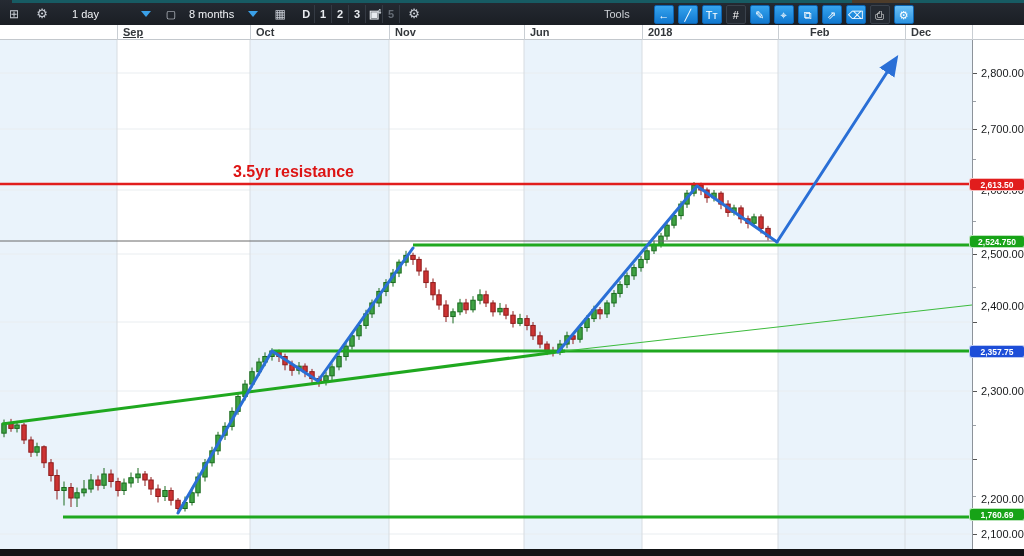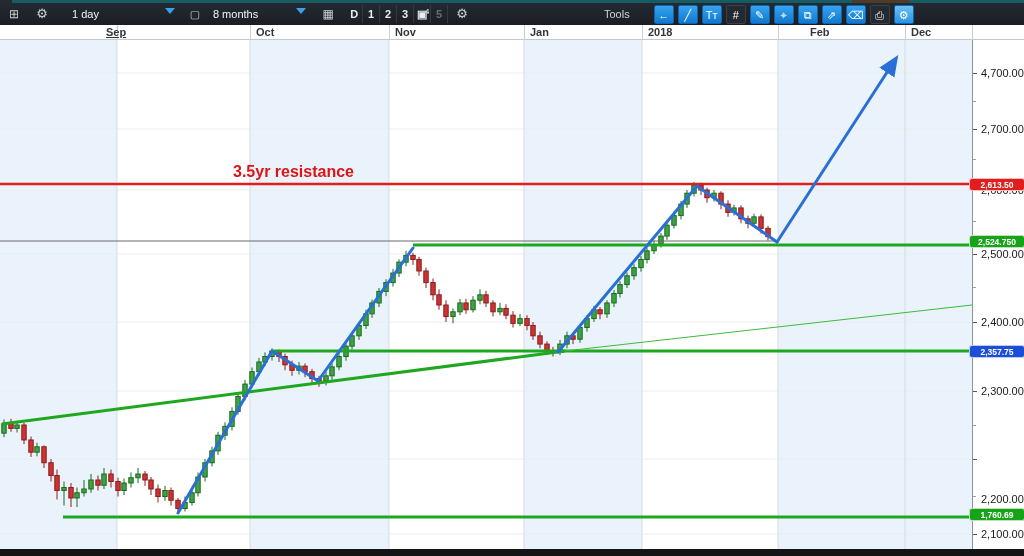--- a/index.html
+++ b/index.html
@@ -9,21 +9,21 @@
 
   
   #toolbar { position:absolute; left:0; top:0; width:1024px; height:25px;
              background:linear-gradient(#262b33,#1a1e24); overflow:hidden; }
   #toolbar .teal-edge { position:absolute; left:12px; top:0; width:1012px; height:3px; background:#175b63; }
   #toolbar .brown-edge { position:absolute; left:852px; top:0; width:58px; height:3px; background:#4d3c2a; }
   .tb-left { position:absolute; left:0; top:3px; height:22px; display:flex; align-items:center; }
   .tb-icon { color:#c9ced6; font-size:12px; line-height:20px; text-align:center; width:20px; cursor:pointer; }
   .tb-icon.gear { font-size:13px; }
   .tb-text { color:#f2f4f7; font-size:11px; }
-  .dropdown { display:flex; align-items:flex-start; cursor:pointer;gap:24px; }
+  .dropdown { display:flex; align-items:center; cursor:pointer; }
   .chev { width:0; height:0; border-left:5px solid transparent; border-right:5px solid transparent;
           border-top:6px solid #3aa0e8; margin-left:6px; }
   .num-btn { color:#e8ebef; font-size:11px; font-weight:bold; width:17px; height:18px; line-height:18px;
              text-align:center; border-right:1px solid #343a43; cursor:pointer; }
   .num-btn.dim { color:#666d76; }
   .save-btn { position:relative; }
   .save-sup { position:absolute; top:-2px; right:1px; font-size:7px; color:#cfd4da; }
   .tools-group { position:absolute; left:604px; top:3px; height:22px; display:flex; align-items:center; }
   .tools-label { color:#cfd3d8; font-size:11px; margin-right:22px; }
   .tool-btn { width:20px; height:19px; margin:0 2px; border-radius:2px; color:#fff; font-size:11px;
@@ -102,27 +102,27 @@
           <span class="tool-btn">⇗</span>
           <span class="tool-btn">⌫</span>
           <span class="tool-btn pressed">⎙</span>
           <span class="tool-btn lit">⚙</span>
         </span>
     </div>
   </div>
 
   <div id="month-header">
       <div class="month-div" style="left: 117px;"></div>
-      <div class="month-label" style="left: 106px; text-decoration: underline;">Sep</div>
+      <div class="month-label" style="left: 123px; text-decoration: underline;">Sep</div>
       <div class="month-div" style="left: 250px;"></div>
       <div class="month-label" style="left: 256px;">Oct</div>
       <div class="month-div" style="left: 389px;"></div>
       <div class="month-label" style="left: 395px;">Nov</div>
       <div class="month-div" style="left: 524px;"></div>
-      <div class="month-label" style="left: 530px;">Jan</div>
+      <div class="month-label" style="left: 530px;">Jun</div>
       <div class="month-div" style="left: 642px;"></div>
       <div class="month-label" style="left: 648px;">2018</div>
       <div class="month-div" style="left: 778px;"></div>
       <div class="month-label" style="left: 784px; margin-left: 26px;">Feb</div>
       <div class="month-div" style="left: 905px;"></div>
       <div class="month-label" style="left: 911px;">Dec</div>
       <div class="month-div" style="left: 972px;"></div>
     </div>
 
   <div id="chart-wrap">
@@ -390,29 +390,29 @@
         </defs>
         <polyline points="178,473 272,311 318,341 413,208" fill="none" stroke="#2a6fd6" stroke-width="3" stroke-linejoin="round" stroke-linecap="round"></polyline>
         <polyline points="558,312 697,146 777,202" fill="none" stroke="#2a6fd6" stroke-width="3" stroke-linejoin="round" stroke-linecap="round"></polyline>
         <line x1="777" y1="202" x2="895" y2="20" stroke="#2a6fd6" stroke-width="3" marker-end="url(#ah)" stroke-linecap="round"></line>
       </svg>
     <div class="annot" id="annot-resistance" style="left: 233px; top: 123px; color: rgb(221, 20, 20); font-size: 16px;">3.5yr resistance</div>
   </div>
 
   <div id="axis">
       <div class="tick-mark" style="top: 33px;"></div>
-      <div class="tick-label" style="top: 27px;">4,700.00</div>
+      <div class="tick-label" style="top: 27px;">2,800.00</div>
       <div class="tick-mark" style="top: 89px;"></div>
       <div class="tick-label" style="top: 83px;">2,700.00</div>
       <div class="tick-mark" style="top: 150px;"></div>
       <div class="tick-label" style="top: 144px;">2,600.00</div>
       <div class="tick-mark" style="top: 214px;"></div>
       <div class="tick-label" style="top: 208px;">2,500.00</div>
       <div class="tick-mark" style="top: 282px;"></div>
-      <div class="tick-label" style="top: 276px;">2,400.00</div>
+      <div class="tick-label" style="top: 260px;">2,400.00</div>
       <div class="tick-mark" style="top: 351px;"></div>
       <div class="tick-label" style="top: 345px;">2,300.00</div>
       <div class="tick-mark" style="top: 419px;"></div>
       <div class="tick-label" style="top: 413px; margin-top: 40px;">2,200.00</div>
       <div class="tick-mark" style="top: 494px;"></div>
       <div class="tick-label" style="top: 488px;">2,100.00</div>
       <div class="tick-minor" style="top: 61px;"></div>
       <div class="tick-minor" style="top: 119px;"></div>
       <div class="tick-minor" style="top: 181px;"></div>
       <div class="tick-minor" style="top: 247px;"></div>

